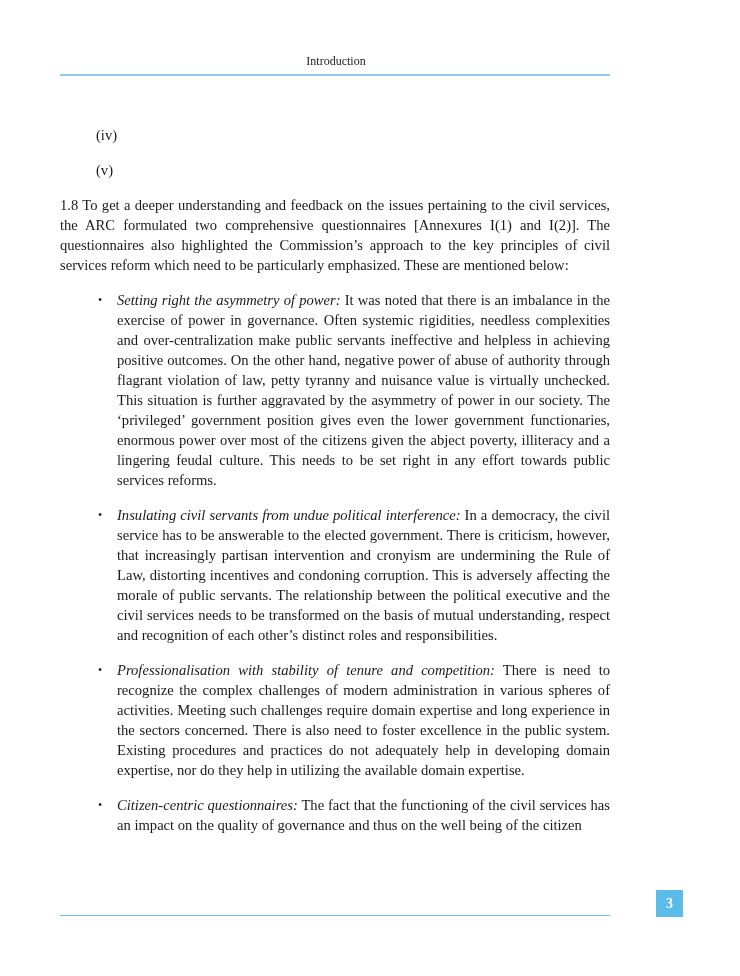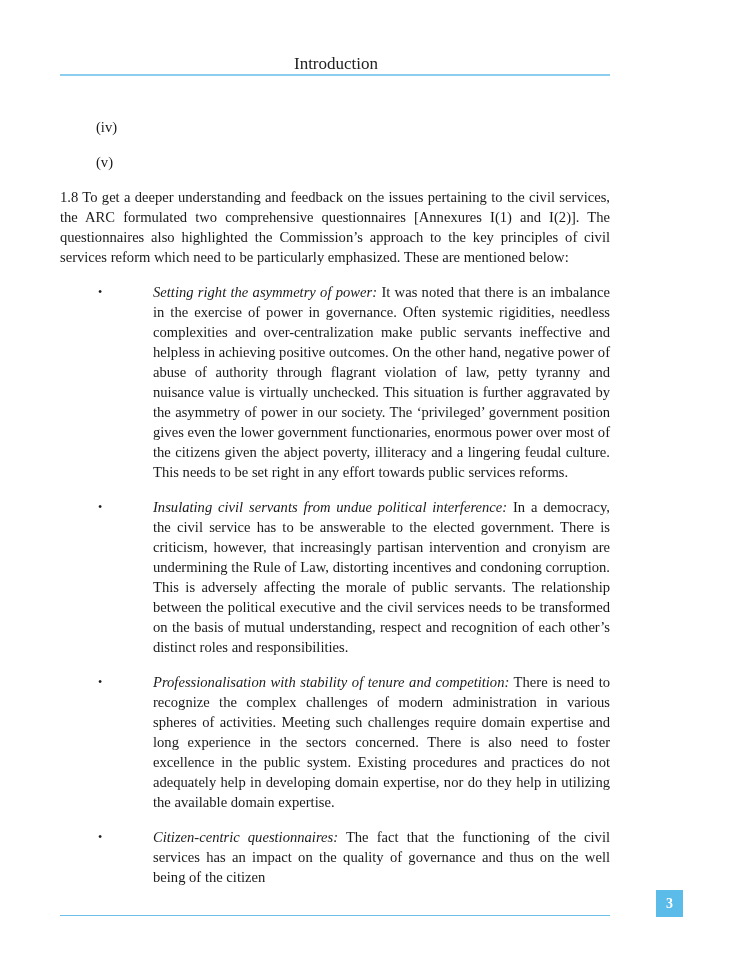--- a/index.html
+++ b/index.html
@@ -1,31 +1,31 @@
 <!DOCTYPE html>
 <html><head>
 <meta charset="utf-8">
 <style>
   html, body { margin: 0; padding: 0; background: #ffffff; }
   body { width: 740px; height: 976px; position: relative; overflow: hidden;
          font-family: "Liberation Serif", "DejaVu Serif", serif; color: #1a1a1a; }
   .header-title { position: absolute; top: 54px; left: 0; width: 672px; text-align: center;
-         font-size: 17px; color: #222; }
+         font-size: 12px; color: #222; }
   .header-rule { position: absolute; top: 74px; left: 60px; width: 550px; height: 2px; background: #8ccdf0; }
   .footer-rule { position: absolute; top: 915px; left: 60px; width: 550px; height: 1px; background: #6cc0ea; }
   .page-num { position: absolute; top: 890px; left: 656px; width: 27px; height: 27px; background: #5bbbe9;
          color: #fff; font-weight: bold; font-size: 14px; display: flex; align-items: center; justify-content: center; }
   .content { position: absolute; top: 117px; left: 60px; width: 550px; font-size: 14.6px; line-height: 20px; }
-  .enum { display: flex; margin-bottom: 15px; text-align: justify; }
+  .enum { display: flex; margin-bottom: 15px; text-align: justify; margin-top: 8px; }
   .enum .num { width: 40px; padding-left: 36px; flex-shrink: 0; }
   .enum .txt { flex: 1; }
   .para { text-align: justify; margin-bottom: 15px; margin-top: 8px; }
   .bullet { display: flex; margin-bottom: 15px; }
   .bullet .dot { width: 57px; flex-shrink: 0; padding-left: 38px; box-sizing: border-box; font-size: 12px; }
-  .bullet .txt { flex: 1; text-align: justify; margin-left: 36px; }
+  .bullet .txt { flex: 1; text-align: justify; }
   .bullet .lead { font-style: italic; }
 </style>
 </head>
 <body>
 
 <div class="header-title">Introduction</div>
 <div class="header-rule"></div>
 
 <div class="content">
   <div class="enum">

